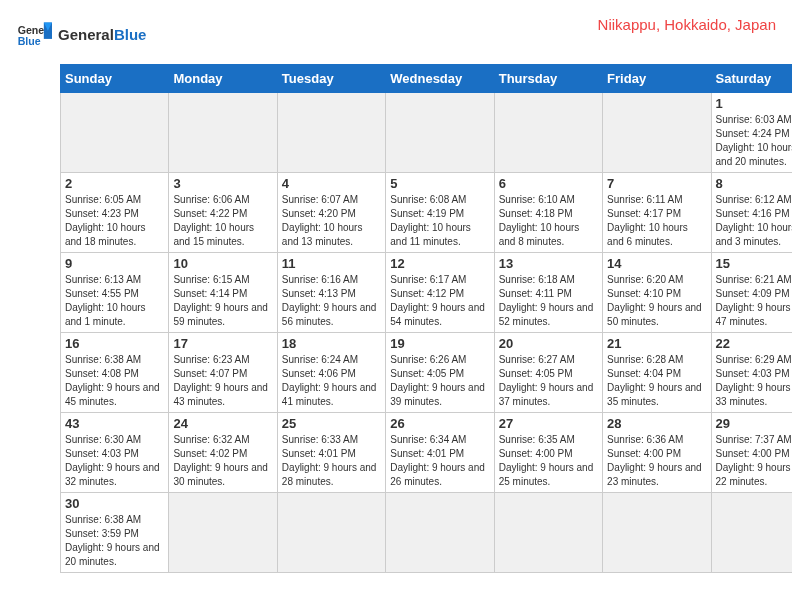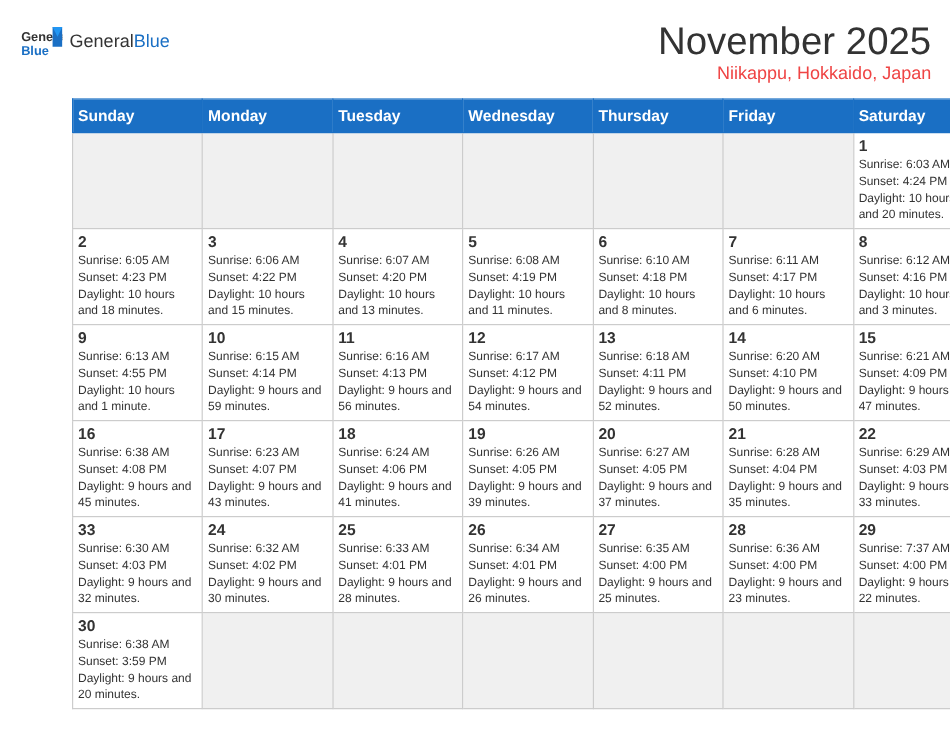--- a/index.html
+++ b/index.html
@@ -84,27 +84,26 @@
 
 <div class="header">
   <div class="logo">
     <svg class="logo-icon" viewBox="0 0 44 44">
       <text x="2" y="22" font-size="13" font-weight="bold" fill="#333">General</text>
       <text x="2" y="36" font-size="13" font-weight="bold" fill="#1a6fc4">Blue</text>
       <polygon points="34,8 44,8 44,28 34,28" fill="#1a6fc4"></polygon>
       <polygon points="34,8 44,8 39,18" fill="#2196f3"></polygon>
     </svg>
     <div>
-      <div style="font-size:15px;font-weight:normal;color:#333;">
+      <div style="font-size:15px;font-weight:bold;color:#333;">
         <span style="color:#333;">General</span><span style="color:#1a6fc4;">Blue</span>
       </div>
     </div>
   </div>
   <div class="title-block">
-    <div class="month-title">November 2025</div>
     <div class="location">Niikappu, Hokkaido, Japan</div>
   </div>
 </div>
 
 <table class="calendar">
   <thead>
     <tr>
       <th>Sunday</th>
       <th>Monday</th>
       <th>Tuesday</th>
@@ -278,21 +277,21 @@
         <td>
           <span class="day-number">22</span>
           <div class="day-info">Sunrise: 6:29 AM
 Sunset: 4:03 PM
 Daylight: 9 hours
 and 33 minutes.</div>
         </td>
       </tr>
       <tr class="week-row">
         <td>
-          <span class="day-number">33</span>
+          <span class="day-number">43</span>
           <div class="day-info">Sunrise: 6:30 AM
 Sunset: 4:03 PM
 Daylight: 9 hours
 and 32 minutes.</div>
         </td>
         <td>
           <span class="day-number">24</span>
           <div class="day-info">Sunrise: 6:32 AM
 Sunset: 4:02 PM
 Daylight: 9 hours

